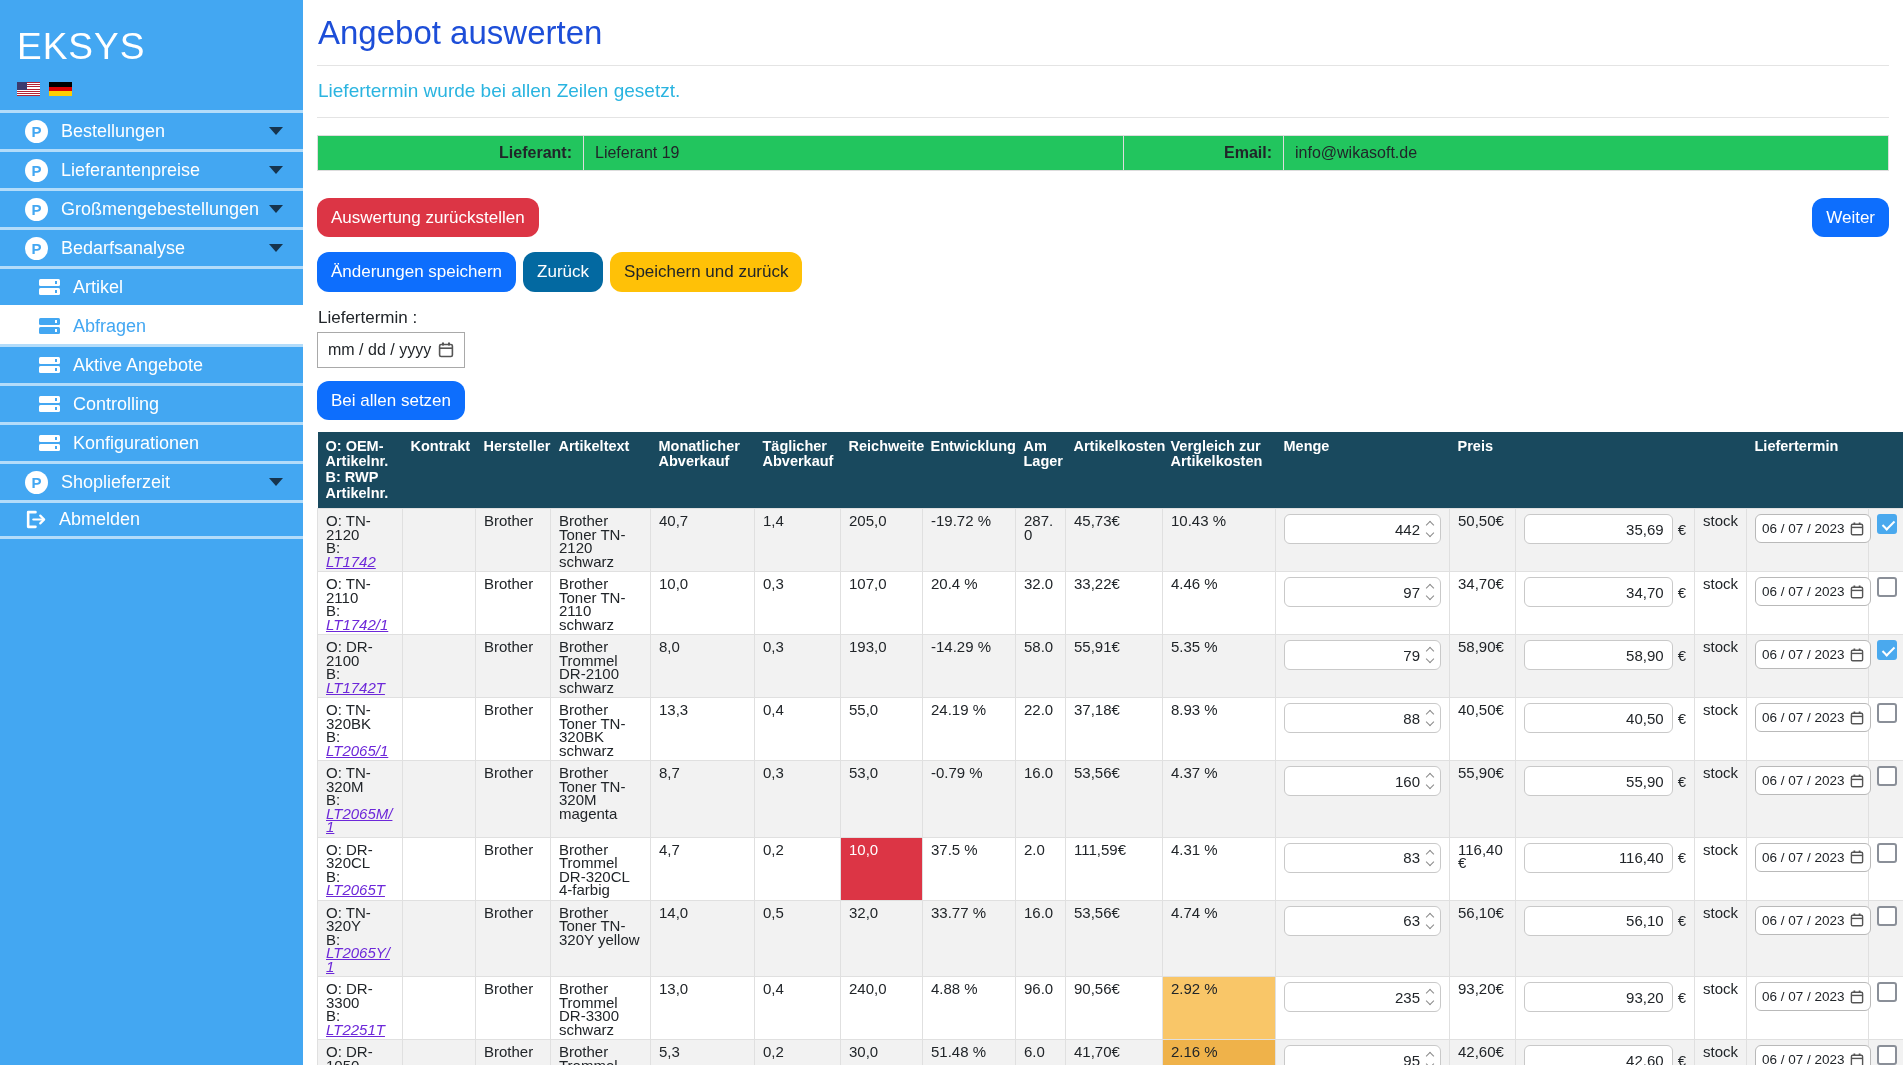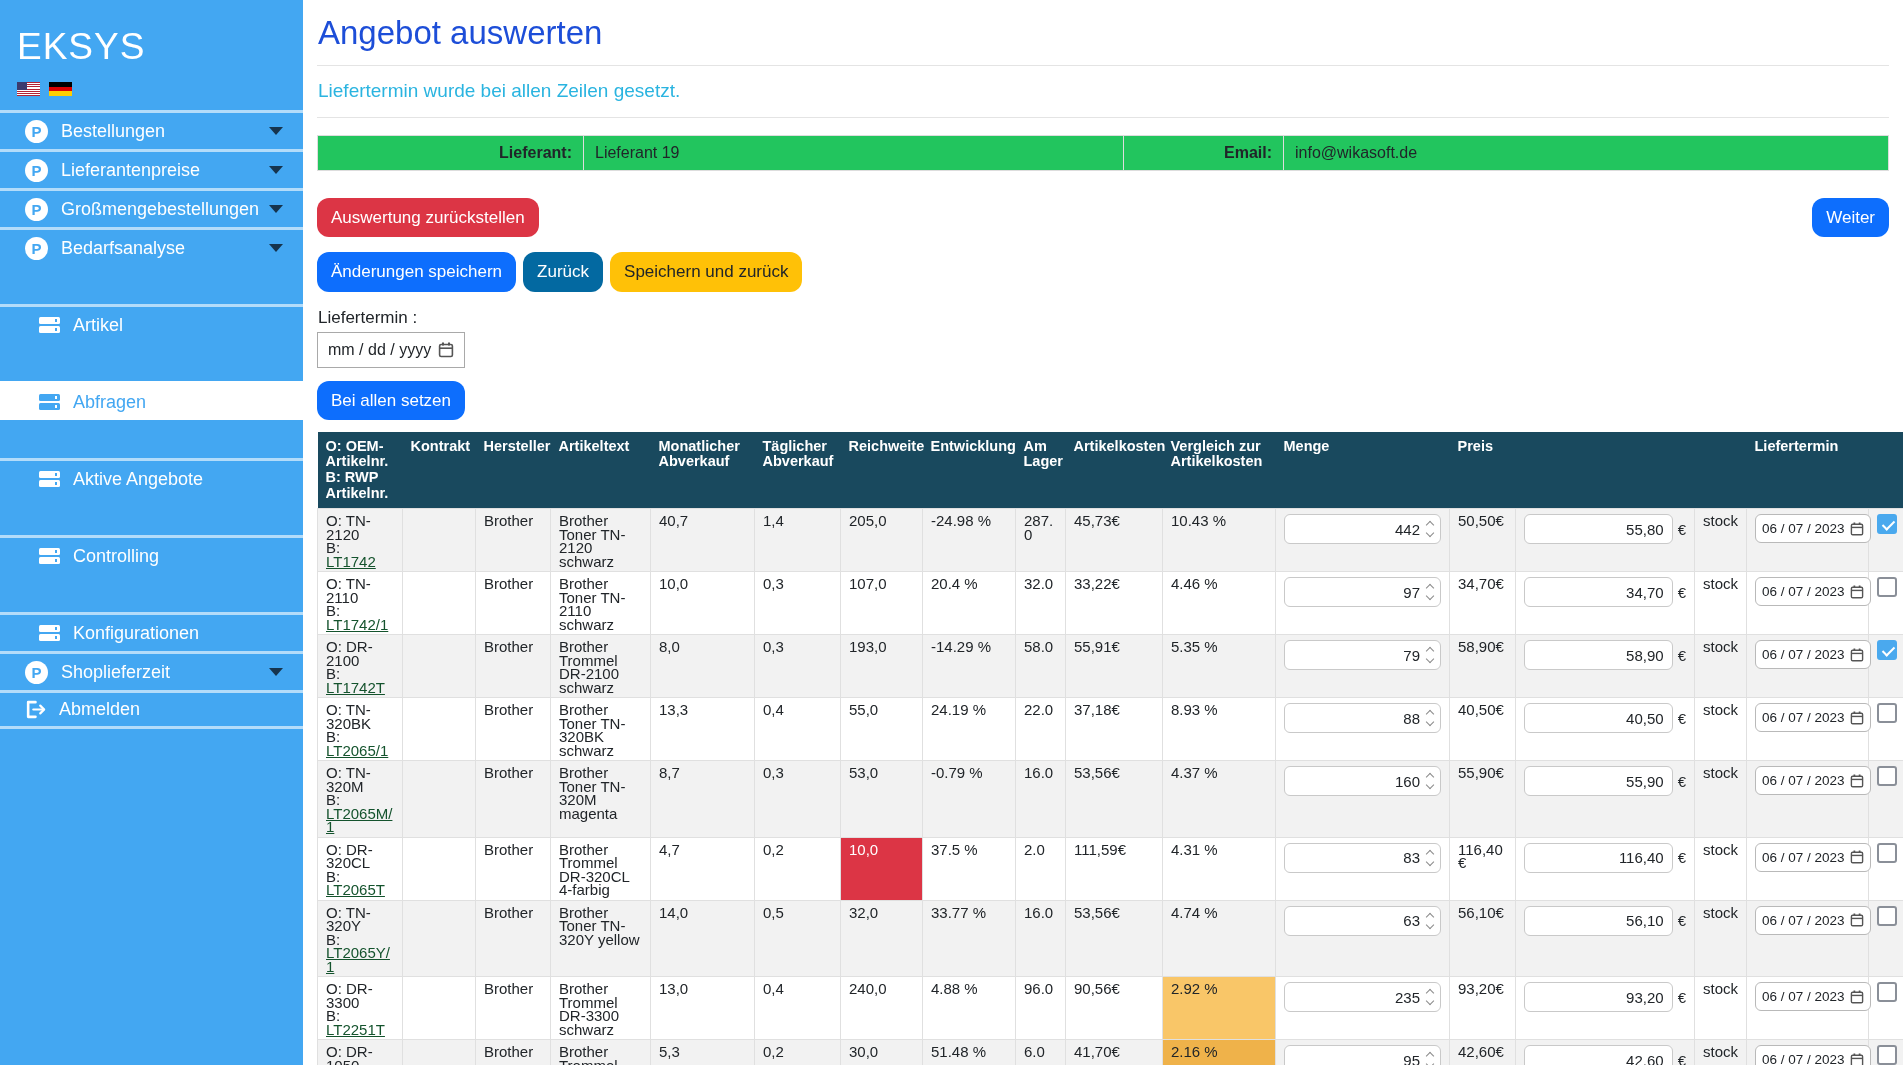--- a/index.html
+++ b/index.html
@@ -12,21 +12,21 @@
   .sidebar { width:303px; flex-shrink:0; background:#43a7f2; color:#fff; }
   .brand { font-size:37px; font-weight:300; letter-spacing:1px; padding:26px 0 12px 17px; }
   .flags { display:flex; gap:9px; padding:2px 0 14px 17px; }
   .flag { width:23px; height:14px; position:relative; display:inline-block; }
   .flag-us { background:repeating-linear-gradient(#b22234 0 1.1px,#fff 1.1px 2.2px); }
   .flag-us::after { content:""; position:absolute; left:0; top:0; width:10px; height:7.5px; background:#3c3b6e; }
   .flag-de { background:linear-gradient(#000 0 33.3%,#dd0000 33.3% 66.6%,#ffce00 66.6% 100%); }
   .nav-item { display:flex; align-items:center; height:39px; padding:0 20px 0 25px;
     border-top:3px solid rgba(255,255,255,.6); font-size:18px; cursor:pointer; }
   .nav-item:last-child { border-bottom:3px solid rgba(255,255,255,.6); }
-  .nav-item.sub { padding-left:39px;margin-top:38px; }
+  .nav-item.sub { padding-left:39px; }
   .nav-item.active { background:#fff; color:#43a7f2; }
   .p-icon { width:23px; height:23px; border-radius:50%; background:#fff; color:#43a7f2;
     font-weight:700; font-size:15px; display:flex; align-items:center; justify-content:center; flex-shrink:0; }
   .nav-label { margin-left:13px; }
   .list-icon { display:inline-flex; flex-direction:column; gap:2.5px; width:21px; flex-shrink:0; }
   .list-icon i { display:block; height:6.5px; border-radius:1.5px; background:currentColor; position:relative; }
   .list-icon i::after { content:""; position:absolute; right:3px; top:2px; width:2.5px; height:2.5px; background:var(--hole,#43a7f2); }
   .nav-item.active .list-icon { --hole:#fff; }
   .chevron { width:0; height:0; border-left:7px solid transparent; border-right:7px solid transparent;
     border-top:8px solid #16344e; margin-left:auto; }
@@ -56,21 +56,21 @@
   
   table.offer { border-collapse:collapse; width:100%; table-layout:fixed; }
   table.offer th { background:#19495e; color:#fff; font-size:14.5px; font-weight:700;
     text-align:left; vertical-align:top; padding:7px 8px; line-height:1.08;margin-left:40px; }
   table.offer td { border:1px solid #e0e0e0; vertical-align:top; padding:5px 8px 3px 8px;
     font-size:15px; line-height:13.5px; word-wrap:break-word; }
   table.offer tbody tr:nth-child(odd) { background:#f2f2f2; }
   td.cell-danger { background:#dc3545; color:#fff; }
   td.warn-light { background:#f9c668; }
   td.warn-dark  { background:#efb24a; }
-  a.rwp-link { color:#14532d; text-decoration:underline; }
+  a.rwp-link { color:#6d28d9; text-decoration:underline;font-style:italic; }
   .num-field { display:flex; align-items:center; justify-content:flex-end; gap:7px;
     background:#fff; border:1px solid #c9c9c9; border-radius:6px; height:30px; padding:0 7px; }
   .num-field .val { font-size:15px; }
   .spin { display:flex; flex-direction:column; gap:2px; }
   .spin i { display:block; width:6px; height:6px; border-right:1.8px solid #8a8a8a; border-bottom:1.8px solid #8a8a8a; }
   .spin .up { transform:rotate(-135deg); }
   .spin .dn { transform:rotate(45deg); }
   .txt-field { display:inline-flex; align-items:center; justify-content:flex-end;
     background:#fff; border:1px solid #c9c9c9; border-radius:6px; height:30px; width:150px; padding:0 8px; font-size:15px; }
   .cur { margin-left:5px; font-size:15px; }
@@ -249,37 +249,37 @@
        <div>O: TN-2120</div>
        <div><span>B:</span>
        <a class="rwp-link" href="#">LT1742</a></div>
      </td>
      <td></td>
      <td>Brother</td>
      <td>Brother Toner TN-2120 schwarz</td>
      <td>40,7</td>
      <td>1,4</td>
      <td>205,0</td>
-     <td>-24.98 %</td>
+     <td>-19.72 %</td>
      <td>287.0</td>
      <td>45,73€</td>
      <td>10.43 %</td>
      <td class="c-input">
        <div class="num-field">
          <span class="val">442</span>
          <span class="spin">
                 <i class="up"></i>
                 <i class="dn"></i>
               </span>
        </div>
      </td>
      <td>50,50€</td>
      <td class="c-input">
        <div class="price-cell">
-         <span class="txt-field">55,80</span>
+         <span class="txt-field">35,69</span>
          <span class="cur">€</span>
        </div>
      </td>
      <td>stock</td>
      <td class="c-input">
        <div class="date-mini">
          <span>06 / 07 / 2023</span>
               <svg width="14" height="14" viewBox="0 0 16 16">
                 <path fill="#555" d="M4 0.5h2v3H4zM10 0.5h2v3h-2z"></path>
                 <rect x="1.6" y="2.5" width="12.8" height="12" rx="1.5" fill="none" stroke="#555" stroke-width="1.6"></rect>

